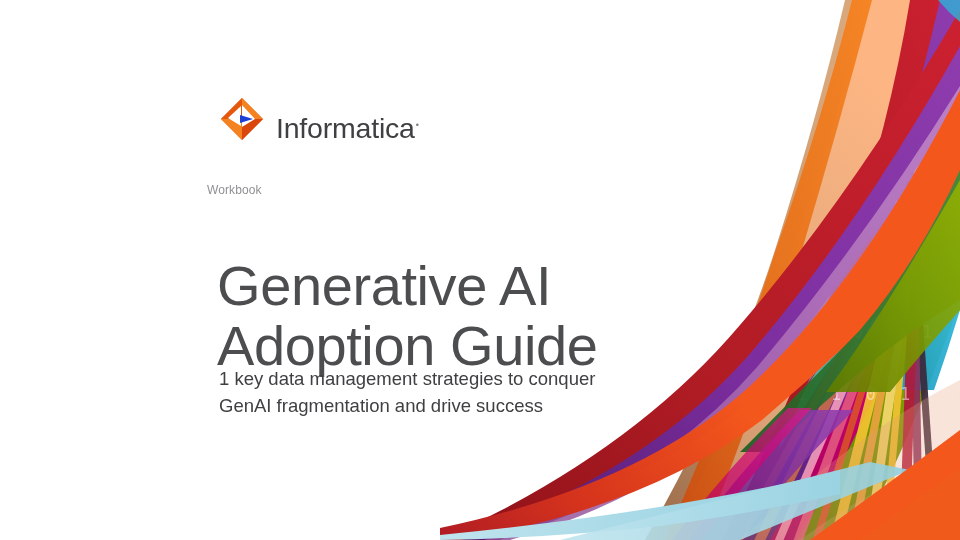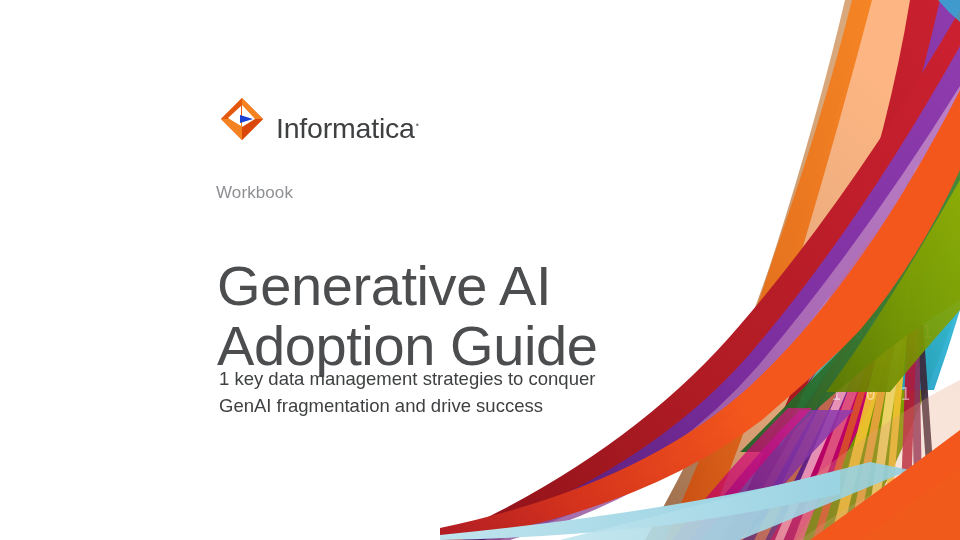--- a/index.html
+++ b/index.html
@@ -61,23 +61,23 @@
   #logo-tm {
     font-size: 9px;
     color: #7a7c80;
     vertical-align: 10px;
     margin-left: 1px;
   }
 
   
   #eyebrow {
     position: absolute;
-    left: 216px;
+    left: 207px;
     top: 183px;
-    font-size: 17px;
+    font-size: 12px;
     font-weight: 400;
     color: #8e9094;
     letter-spacing: 0.1px;
   }
 
   
   #title {
     position: absolute;
     left: 217px;
     top: 218px;

